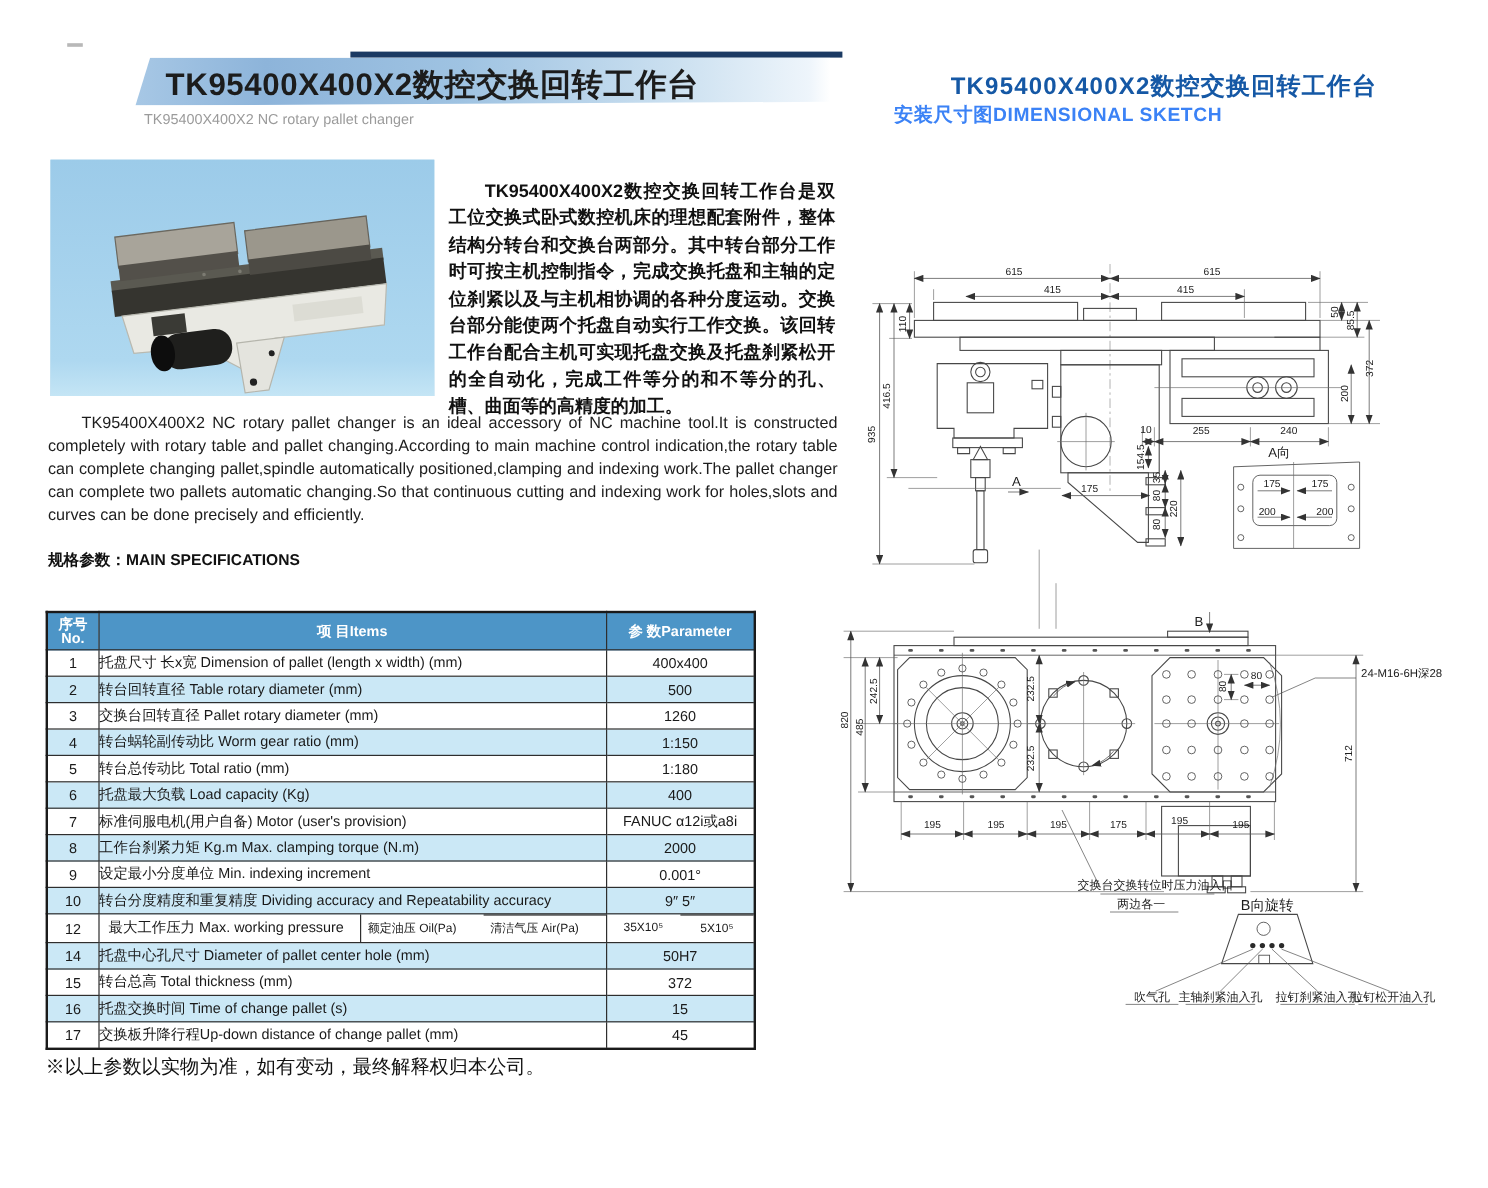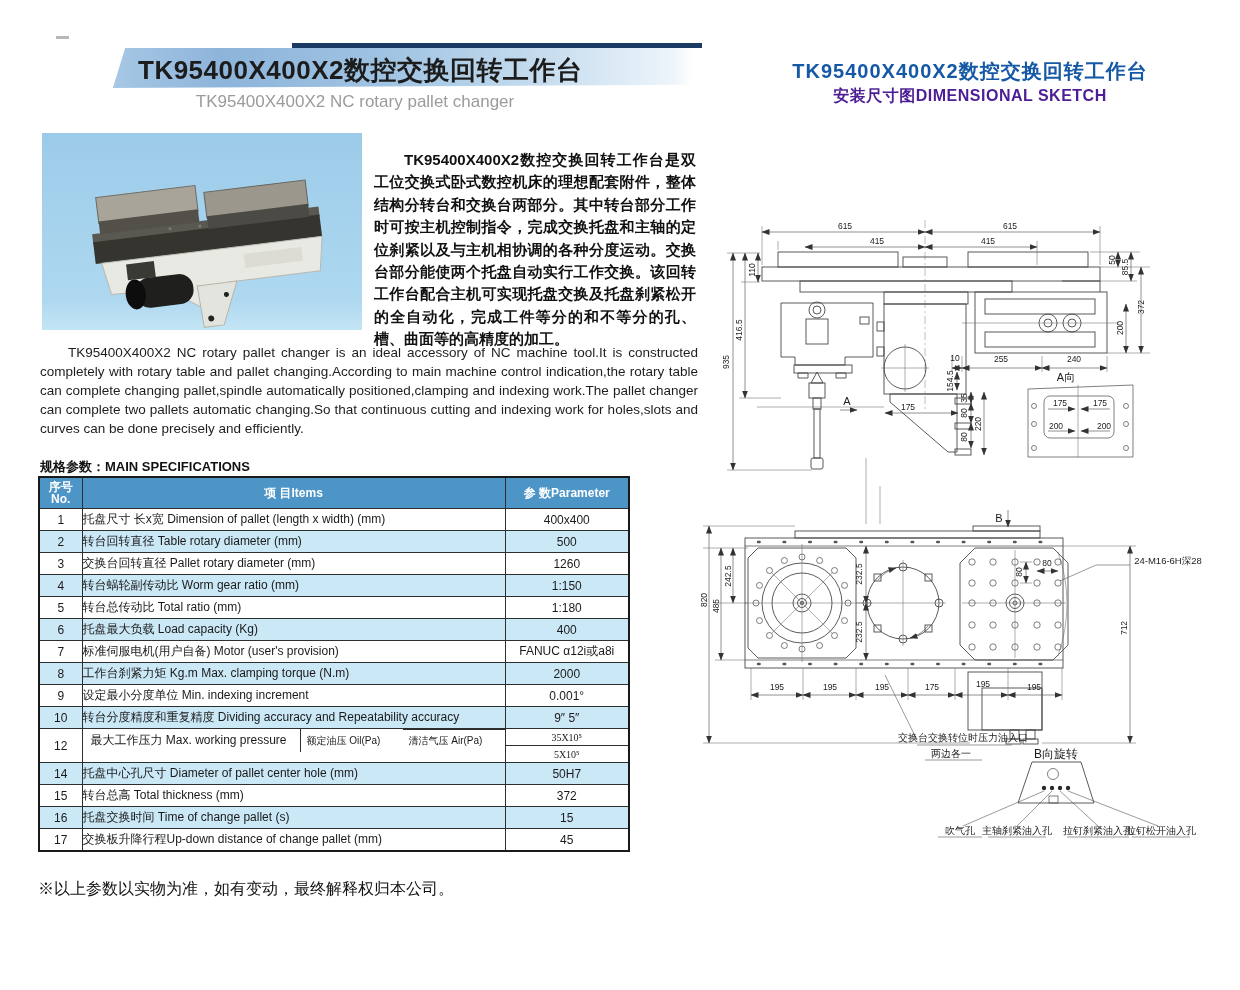--- a/index.html
+++ b/index.html
@@ -10,54 +10,54 @@
   
   .top-dash{left:56px;top:36px;width:13px;height:3px;background:#9a9a9a;opacity:.7;}
   .navy-strip{left:292px;top:43px;width:410px;height:5px;background:#1b3a63;}
 
   
   .banner{left:104px;top:48px;width:588px;height:40px;
           background:linear-gradient(90deg,#a9c9e6 0%,#8db4da 20%,#9fc3e2 48%,#cbe0f0 78%,#eef5fb 97%,#ffffff 100%);
           clip-path:polygon(18px 0,100% 0,100% 92%,4px 100%);}
   .banner-slash{left:112px;top:47px;width:7px;height:42px;background:#ffffff;transform:skewX(-17deg);}
   .banner-title{left:138px;top:53px;width:560px;font-size:26px;font-weight:700;color:#1c1c1c;letter-spacing:.5px;}
-  .banner-sub{left:120px;top:92px;width:470px;text-align:center;font-size:17px;color:#9b9b9b;}
+  .banner-sub{left:120px;top:92px;width:470px;font-size:12px;color:#9b9b9b;}
 
   
   .r-title{left:745px;top:58px;width:450px;text-align:center;font-size:20px;font-weight:700;color:#1558a5;letter-spacing:1px;}
-  .r-sub{left:745px;top:86px;width:450px;text-align:center;font-size:16px;font-weight:700;color:#4c1d95;letter-spacing:.5px;}
+  .r-sub{left:745px;top:86px;width:450px;text-align:left;font-size:16px;font-weight:700;color:#3b82f6;letter-spacing:.5px;}
 
   
   .photo{left:42px;top:133px;width:320px;height:197px;background:#a5d1ea;}
 
   
   .intro-zh{left:374px;top:149px;width:322px;height:184px;font-size:15px;line-height:22.4px;
             text-align:justify;text-indent:2em;color:#111;font-weight:600;}
   .intro-en{left:40px;top:343px;width:658px;font-size:13.5px;line-height:19px;text-align:justify;
             text-indent:28px;color:#1d1d1d;}
 
   
   .spec-head{left:40px;top:458px;font-size:13px;font-weight:700;color:#111;}
-  .spec-table-wrap{left:38px;top:476px;}
+  .spec-table-wrap{left:38px;top:509px;}
   table.specs{border-collapse:collapse;table-layout:fixed;width:590px;font-size:12px;background:#fff;
               border:2px solid #1a1a1a;}
   table.specs th,table.specs td{border:1px solid #2e2e2e;padding:0;height:21px;vertical-align:middle;}
   table.specs thead th{background:#4d95c7;color:#fff;font-weight:700;height:30px;font-size:12px;}
   th.h-no{font-size:11px;line-height:12px;}
   td.c-no{text-align:center;}
   td.c-item{padding-left:8px;text-align:left;}
   td.c-val{text-align:center;}
   tbody tr:nth-child(even){background:#cbe8f6;}
   tr.r12{height:23px;margin-left:16px;}
   td.c-item.split{display:flex;align-items:stretch;padding:0;height:23px;border:none;}
   .split-label{flex:1;display:flex;align-items:center;padding-left:8px;}
   .split-subs{width:204px;border-left:1px solid #2e2e2e;display:flex;}
   .sub-cell{flex:1;display:flex;align-items:center;padding-left:6px;font-size:10px;}
   .sub-cell.sub2{border-top:1px solid #2e2e2e;}
-  .valwrap{display:flex;flex-direction:column;height:33px;font-family:Liberation Serif, serif;}
+  .valwrap{display:flex;flex-direction:row;height:23px;}
   .sub-val{flex:1;display:flex;align-items:center;justify-content:center;font-size:10px;}
   .sub-val.sub2{border-top:1px solid #2e2e2e;}
   .footnote{left:38px;top:879px;font-size:16px;color:#111;}
 
   
   .sketch-wrap{left:700px;top:200px;width:540px;height:660px;}
   #sketch .geo{fill:none;stroke:#474747;stroke-width:.9;}
   #sketch .geo2{fill:none;stroke:#474747;stroke-width:.7;}
   #sketch .thin{fill:none;stroke:#6d6d6d;stroke-width:.55;}
   #sketch .cl{stroke:#8a8a8a;stroke-width:.55;stroke-dasharray:8 3 2 3;}

